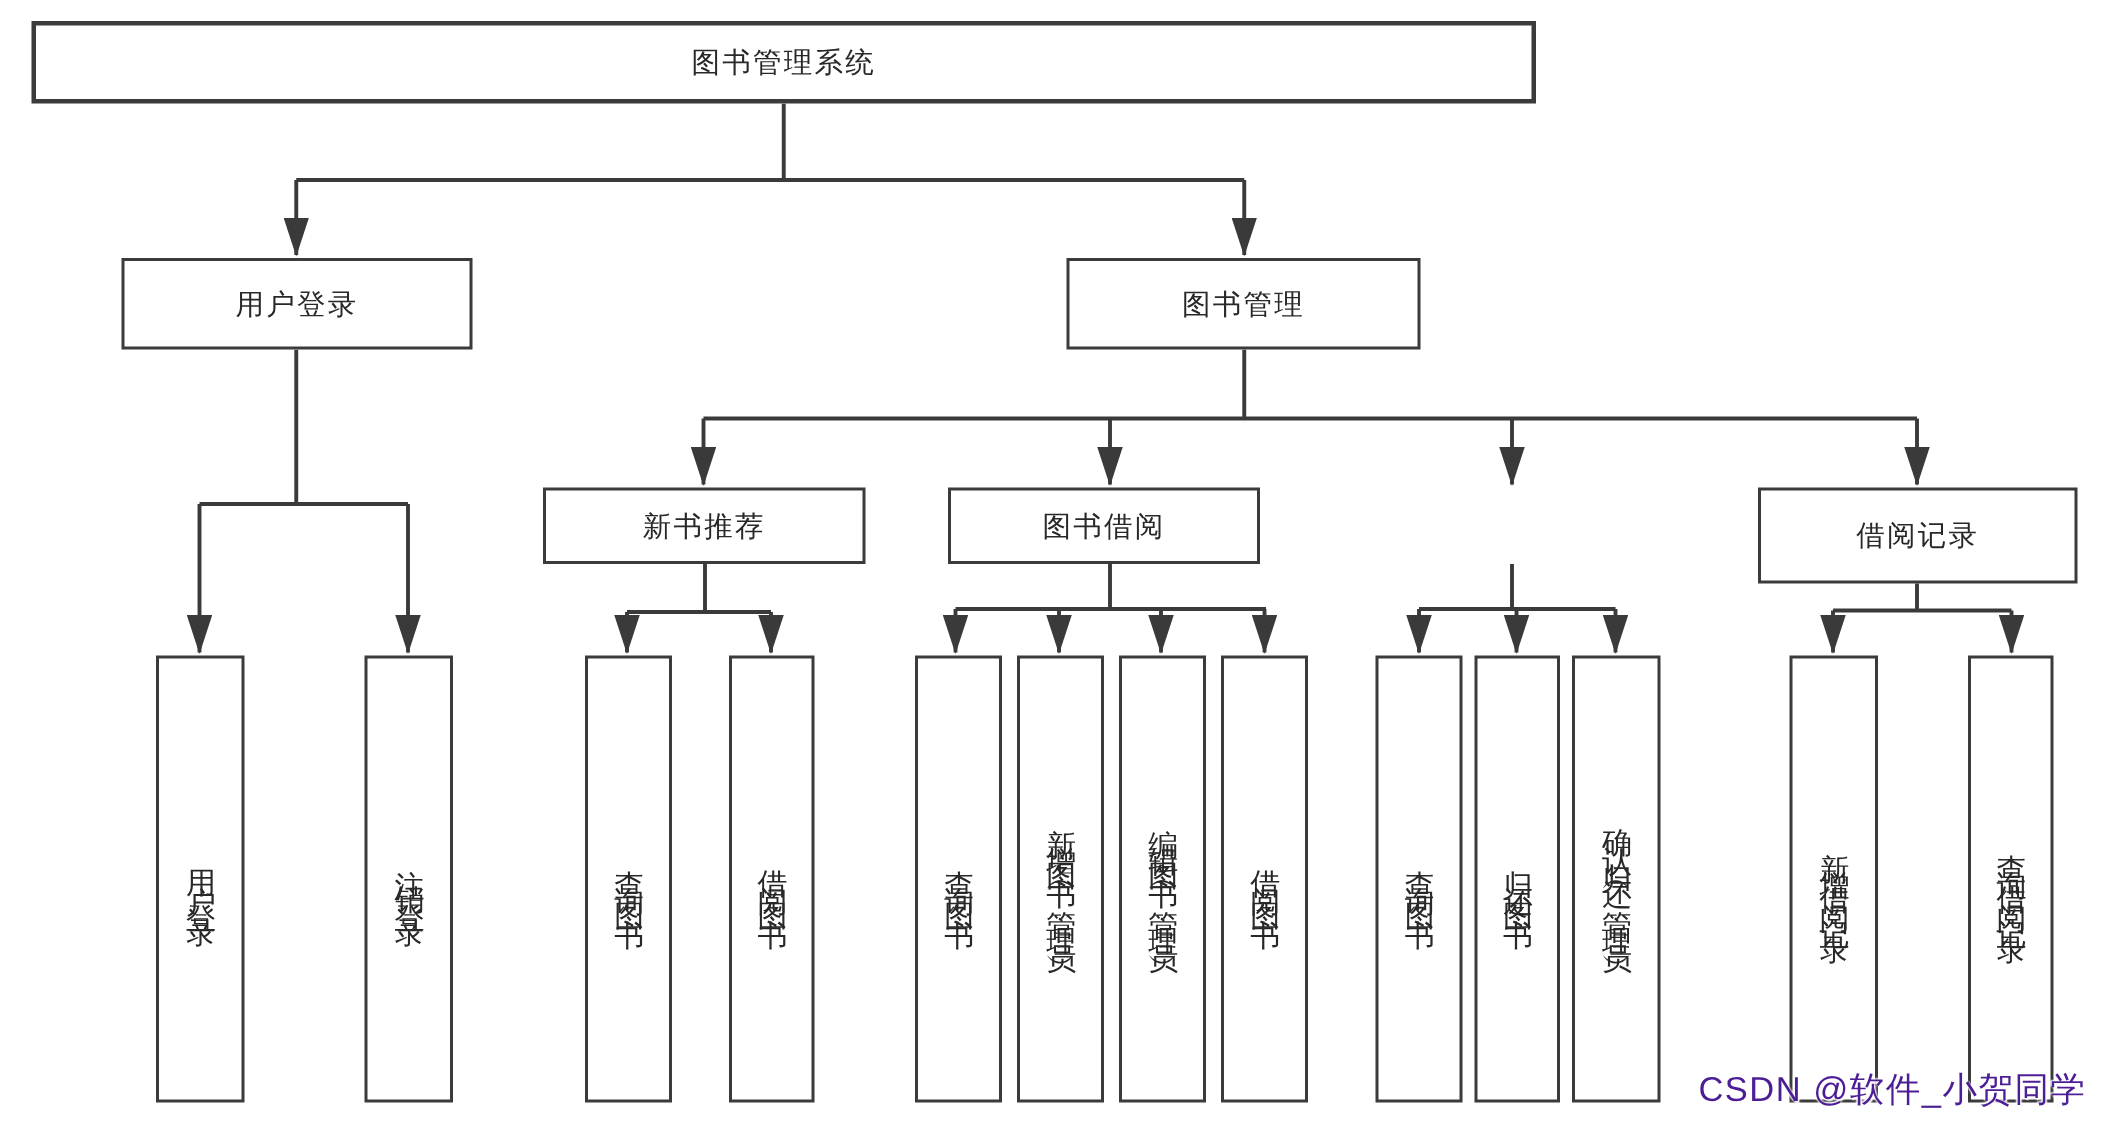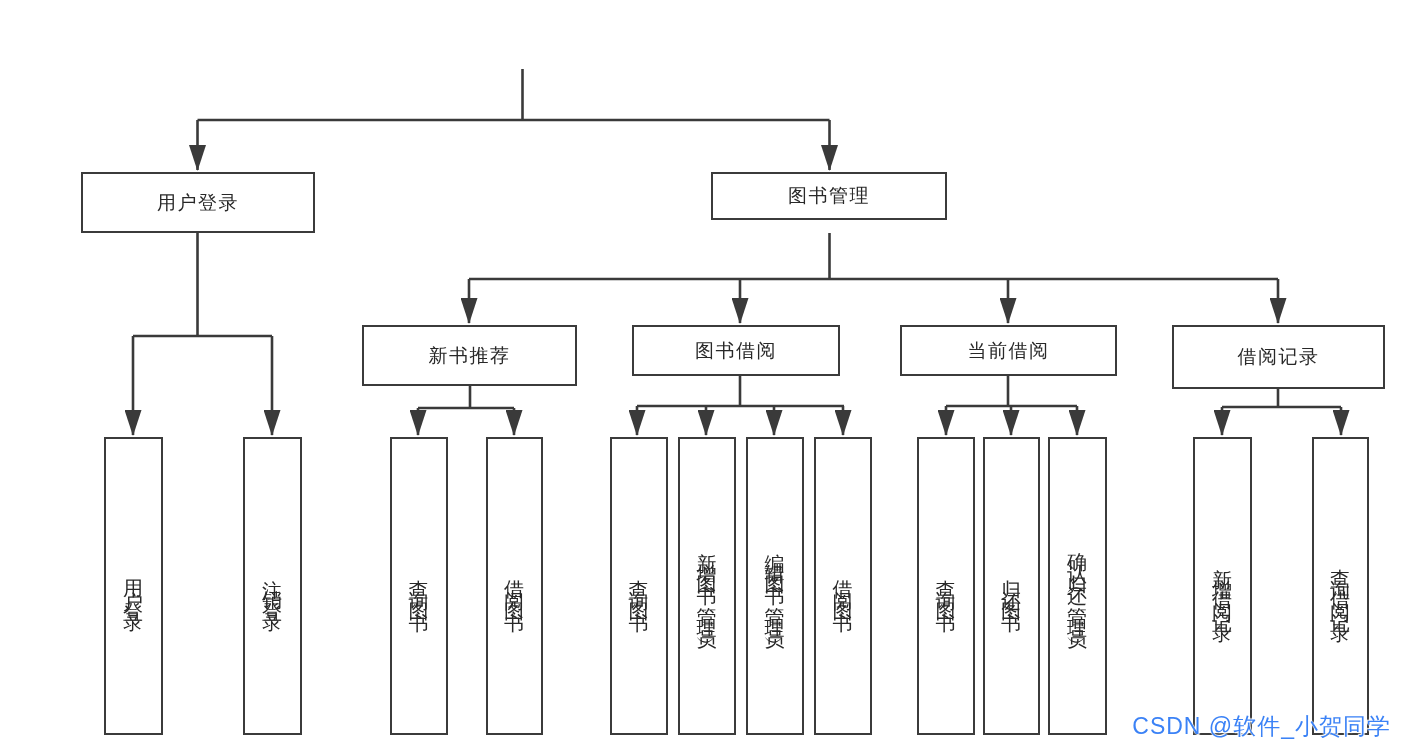--- a/index.html
+++ b/index.html
@@ -35,21 +35,21 @@
     letter-spacing: 11px;
     line-height: 1;
     white-space: nowrap;
   }
   .node .lbl { display: block; }
   .watermark {
     position: absolute;
     right: 14px;
     bottom: 5px;
     font-size: 23px;
-    color: #3b82f6;
+    color: #4c1d95;
     letter-spacing: 1px;
     text-shadow: 0 0 2px #ffffff, 1px 1px 1px #ffffff, -1px -1px 1px #ffffff;
     pointer-events: none;
   }
 </style>
 </head>
 <body>
 
 <div class="canvas">
 
@@ -96,36 +96,36 @@
       <line x1="1011" y1="406" x2="1011" y2="435" marker-end="url(#arrow)"></line>
       <line x1="1077" y1="406" x2="1077" y2="435" marker-end="url(#arrow)"></line>
 
       <line x1="1278" y1="376" x2="1278" y2="407"></line>
       <line x1="1222" y1="407" x2="1341" y2="407"></line>
       <line x1="1222" y1="407" x2="1222" y2="435" marker-end="url(#arrow)"></line>
       <line x1="1341" y1="407" x2="1341" y2="435" marker-end="url(#arrow)"></line>
     </g>
   </svg>
 
+  <div class="node h root" style="left:21px;top:14px;width:1003px;height:55px;">
+    <span class="lbl">图书管理系统</span>
+  </div>
 
   <div class="node h" style="left:81px;top:172px;width:234px;height:61px;">
     <span class="lbl">用户登录</span>
   </div>
-  <div class="node h" style="left:711px;top:172px;width:236px;height:48px;">
+  <div class="node h" style="left:711px;top:172px;width:236px;height:61px;">
     <span class="lbl">图书管理</span>
   </div>
 
-  <div class="node h" style="left:362px;top:325px;width:215px;height:61px;align-items:center;">
+  <div class="node h" style="left:362px;top:325px;width:215px;height:51px;align-items:center;">
     <span class="lbl">新书推荐</span>
   </div>
   <div class="node h" style="left:632px;top:325px;width:208px;height:51px;">
     <span class="lbl">图书借阅</span>
-  </div>
-  <div class="node h" style="left:900px;top:325px;width:217px;height:51px;">
-    <span class="lbl">当前借阅</span>
   </div>
   <div class="node h" style="left:1172px;top:325px;width:213px;height:64px;">
     <span class="lbl">借阅记录</span>
   </div>
 
   <div class="node v" style="left:104px;top:437px;width:59px;height:298px;">
     <span class="lbl">用户登录</span>
   </div>
   <div class="node v" style="left:243px;top:437px;width:59px;height:298px;">
     <span class="lbl">注销登录</span>

